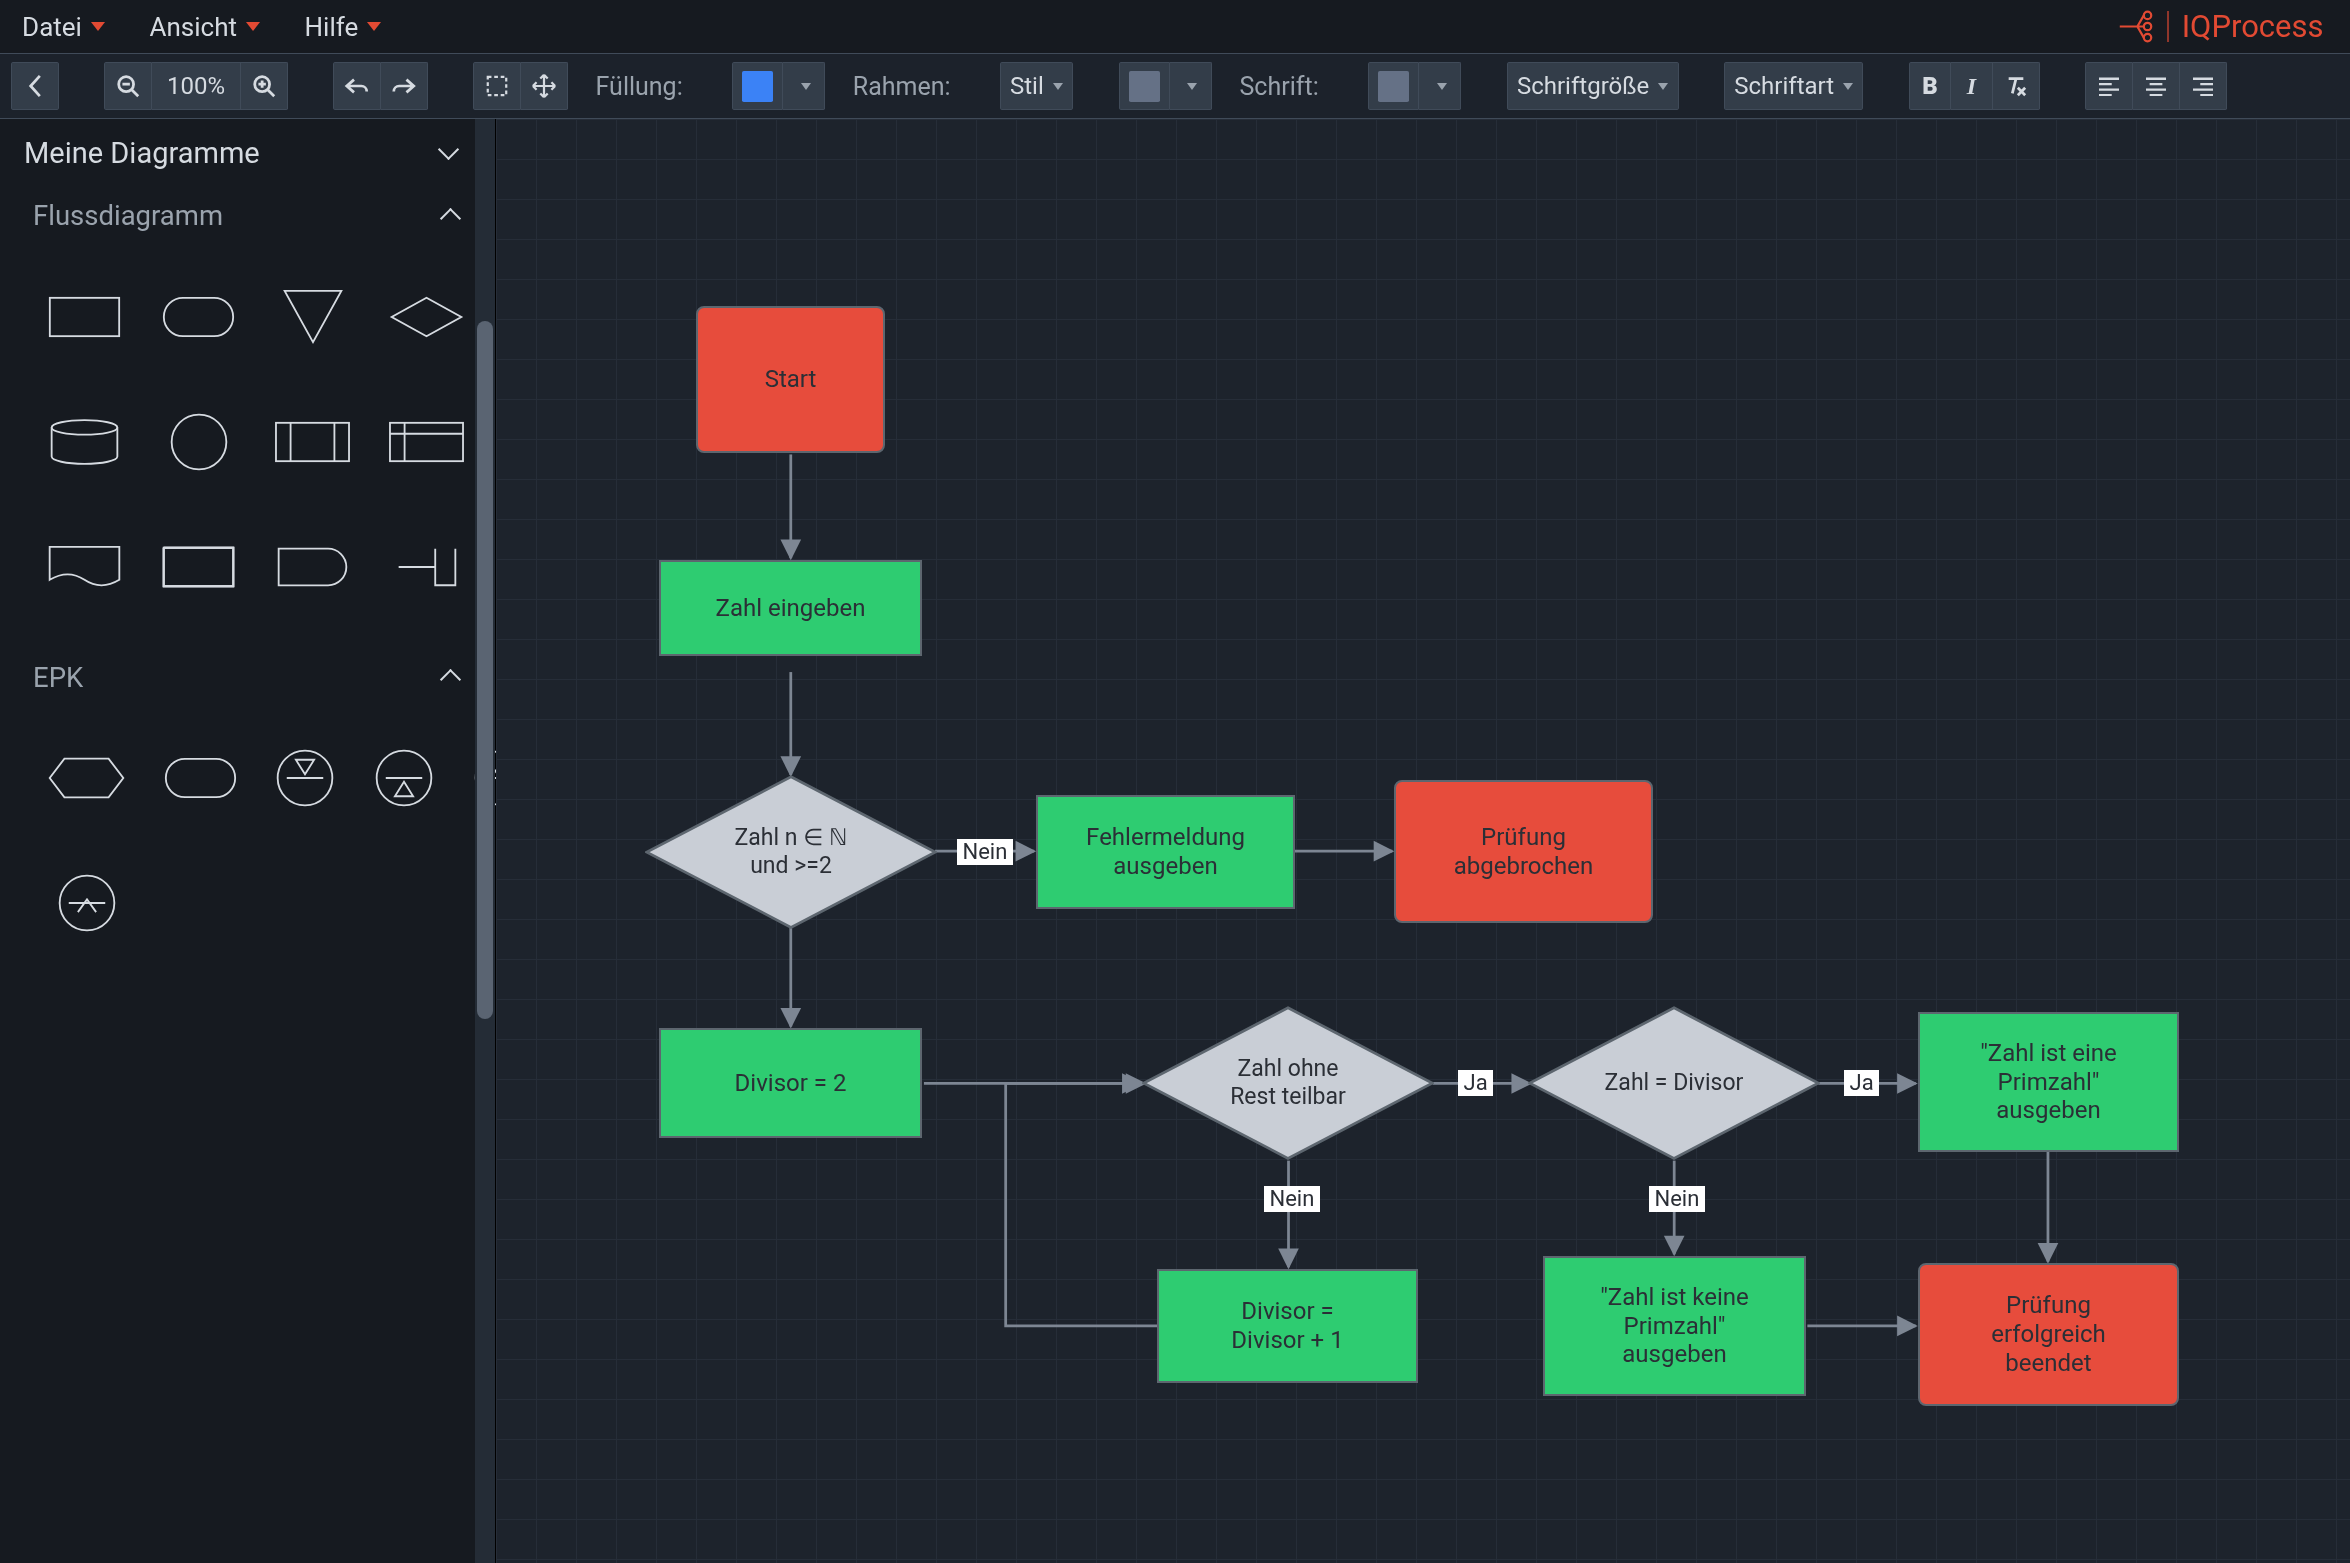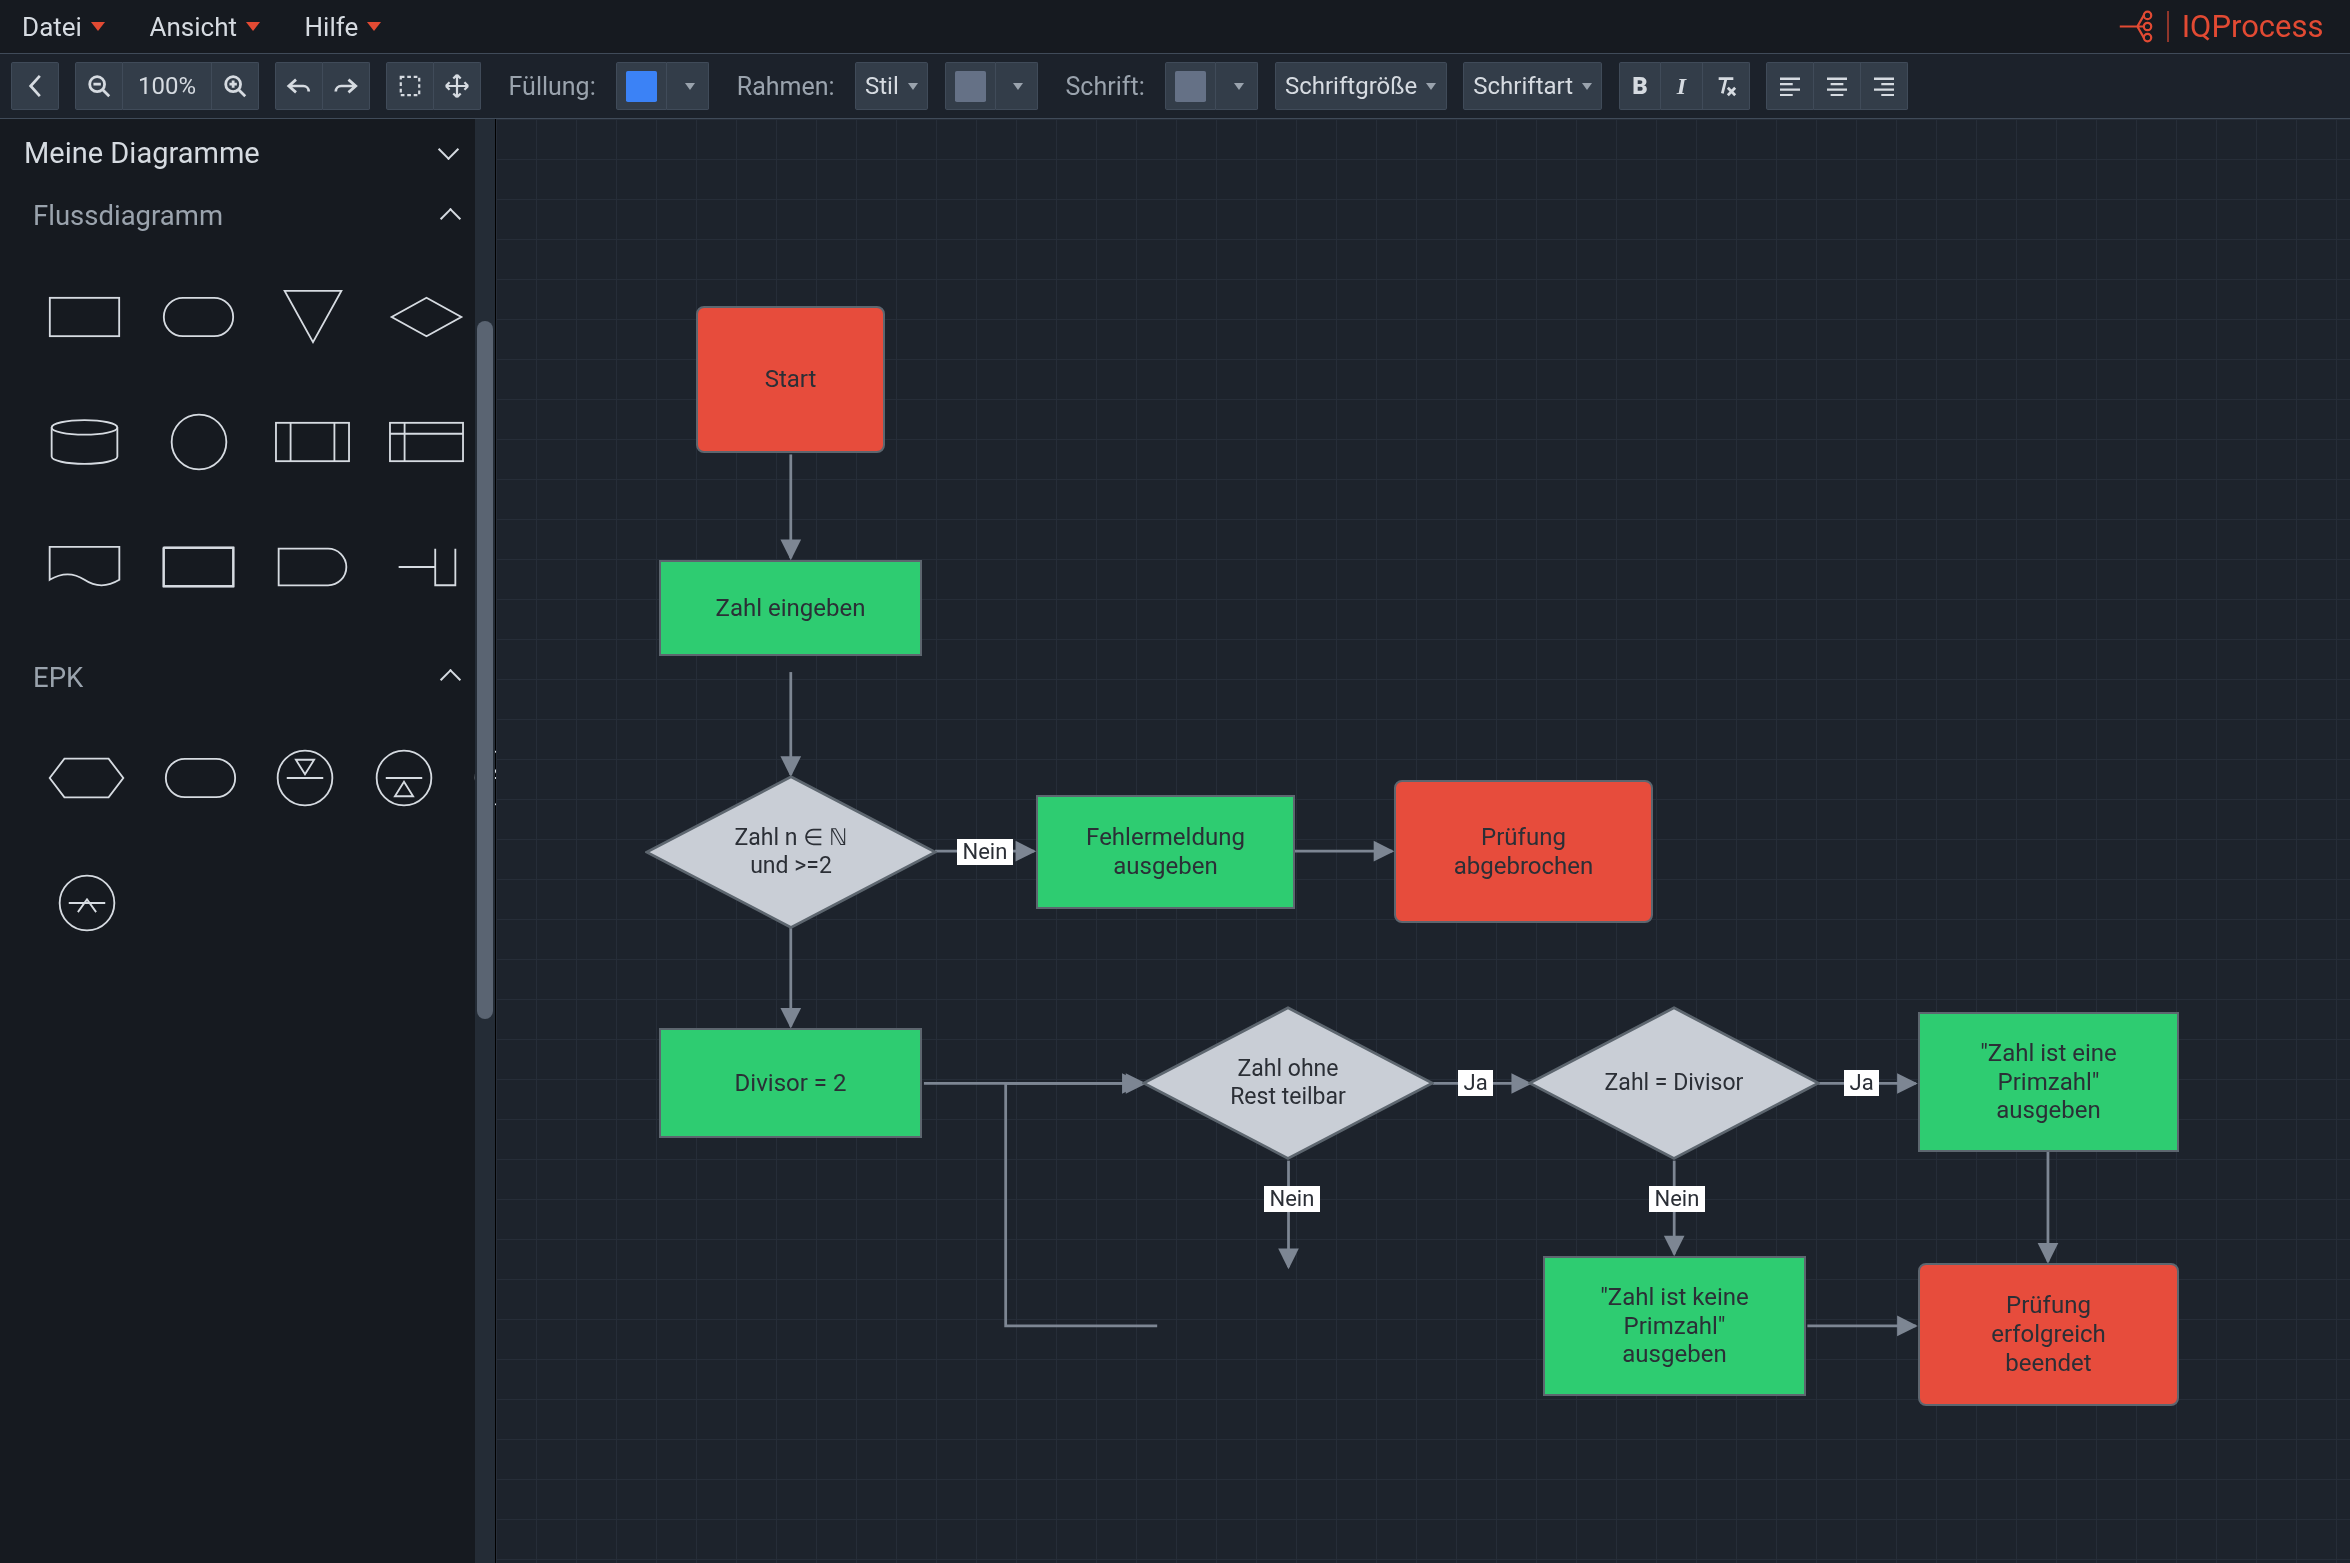--- a/index.html
+++ b/index.html
@@ -29,21 +29,21 @@
   .menubar{display:flex;align-items:center;height:53px;background:var(--bg-0);padding:0 18.4px;gap:37px;position:relative;}
   .menubar .menu-item{display:flex;align-items:center;gap:9.2px;font-size:26px;color:var(--text);cursor:pointer;padding:5.5px 3.7px;}
   .chev-down{width:0;height:0;border-left:7.3px solid transparent;border-right:7.3px solid transparent;border-top:9.2px solid var(--accent);}
   .brand{position:absolute;right:27.5px;top:0;height:53px;display:flex;align-items:center;gap:13px;font-size:31px;color:var(--accent);}
   .brand-divider{width:1.8px;height:31px;background:var(--accent);opacity:.6;}
   .brand svg{width:37px;height:37px;}
 
   
   .toolbar{display:flex;align-items:center;height:66px;background:var(--bg-1);border-top:0.9px solid var(--border);border-bottom:0.9px solid var(--border);padding:0 11px;gap:16.5px;font-size:24px;}
   .tb-btn{display:flex;align-items:center;justify-content:center;min-width:42px;height:48px;background:var(--bg-btn);border:0.9px solid var(--border);border-radius:1.8px;cursor:pointer;padding:0 9.2px;gap:5.5px;color:var(--text);}
-  .tb-group{display:flex;align-items:center;gap:0;}
+  .tb-group{display:flex;align-items:center;gap:0;margin-left:29px;}
   .tb-group .tb-btn{border-radius:0;}
   .tb-group .tb-btn:first-child{border-top-left-radius:1.8px;border-bottom-left-radius:1.8px;}
   .tb-group .tb-btn:last-child{border-top-right-radius:1.8px;border-bottom-right-radius:1.8px;}
   .tb-group .tb-btn + .tb-btn{border-left:none;}
   .tb-label{color:var(--text-dim);font-size:25px;padding:0 3.7px 0 11px;}
   .swatch{width:31px;height:31px;border-radius:1.8px;}
   .swatch.blue{background:var(--fill-blue);}
   .swatch.gray{background:var(--fill-gray);}
   .chev-sm{width:0;height:0;border-left:5.5px solid transparent;border-right:5.5px solid transparent;border-top:7.3px solid var(--text-dim);margin-left:3.7px;}
   .tb-icon{width:27.5px;height:27.5px;display:flex;align-items:center;justify-content:center;}
@@ -503,20 +503,24 @@
             </svg>
           <span class="dia-text">Zahl = Divisor</span>
         </div>
 
         <div class="node rect" style="left:1422px;top:893px;width:261px;height:140px">
             <span style="white-space:pre-line">"Zahl ist eine
 Primzahl"
 ausgeben</span>
           </div>
 
+        <div class="node rect" style="left:661px;top:1150px;width:261px;height:114px">
+            <span style="white-space:pre-line">Divisor =
+Divisor + 1</span>
+          </div>
         <div class="node rect" style="left:1047px;top:1137px;width:263px;height:140px">
             <span style="white-space:pre-line">"Zahl ist keine
 Primzahl"
 ausgeben</span>
           </div>
         <div class="node term" style="left:1422px;top:1144px;width:261px;height:143px">
             <span style="white-space:pre-line">Prüfung
 erfolgreich
 beendet</span>
           </div>

